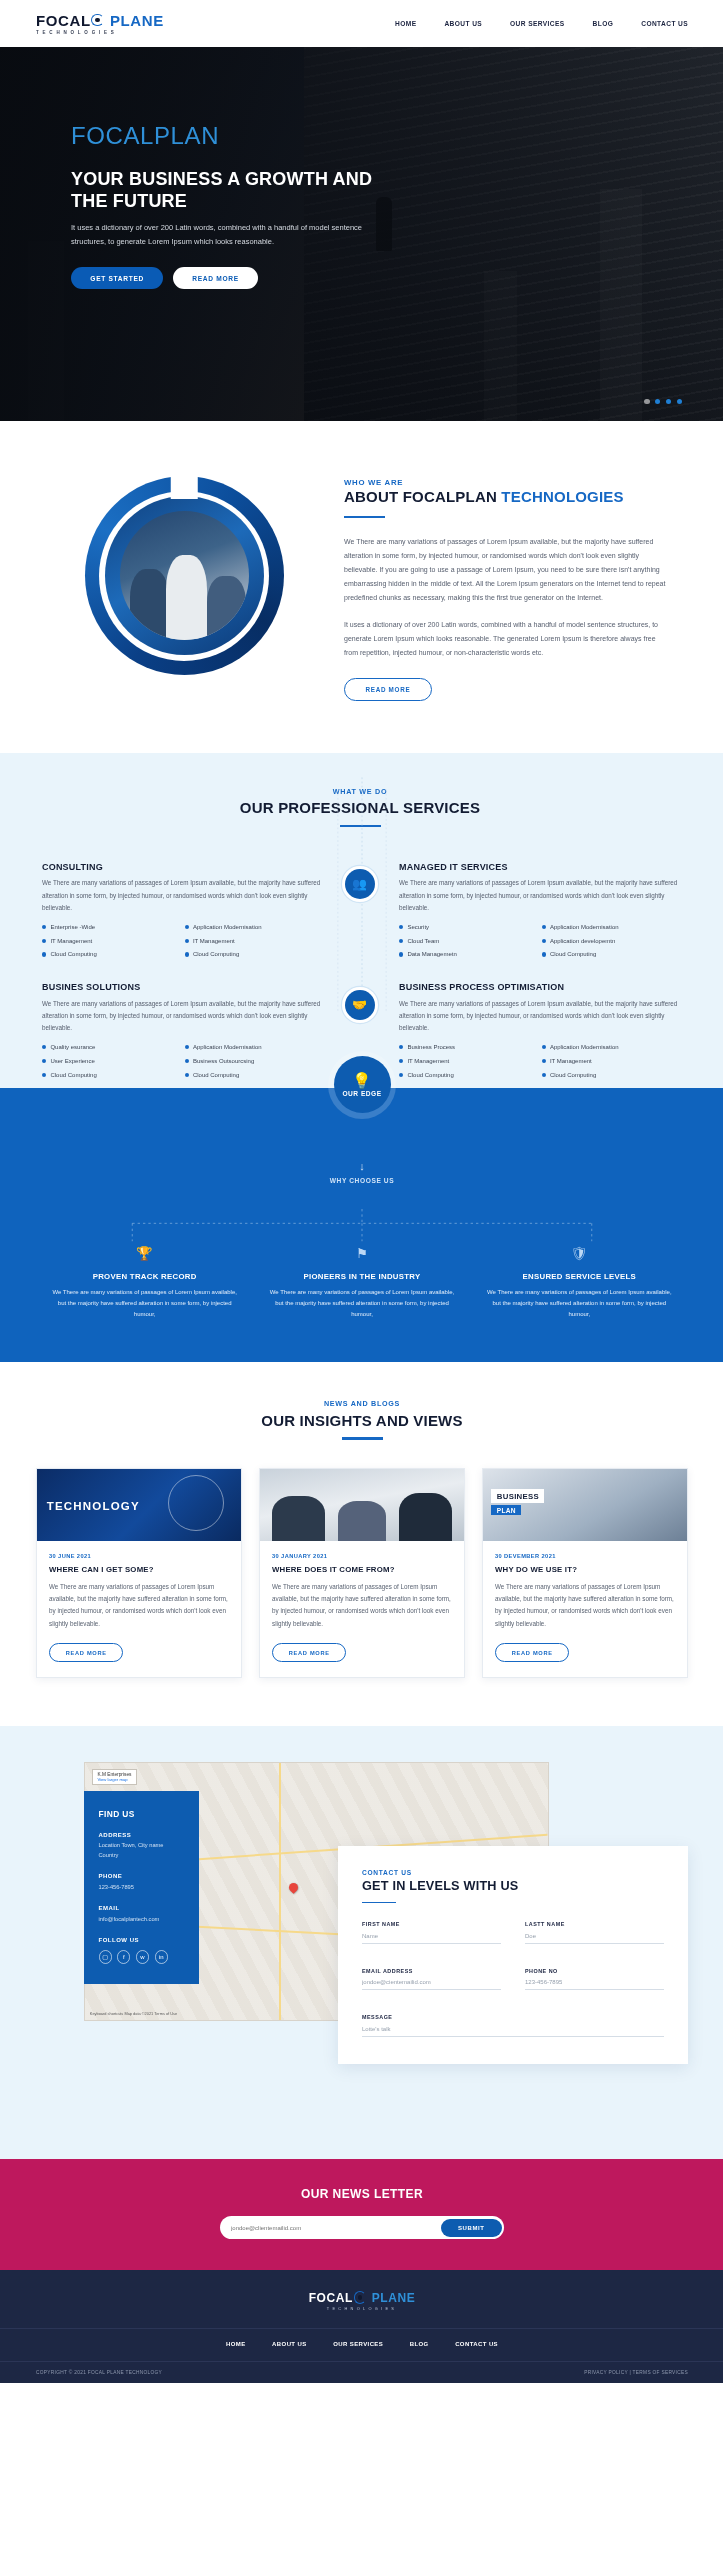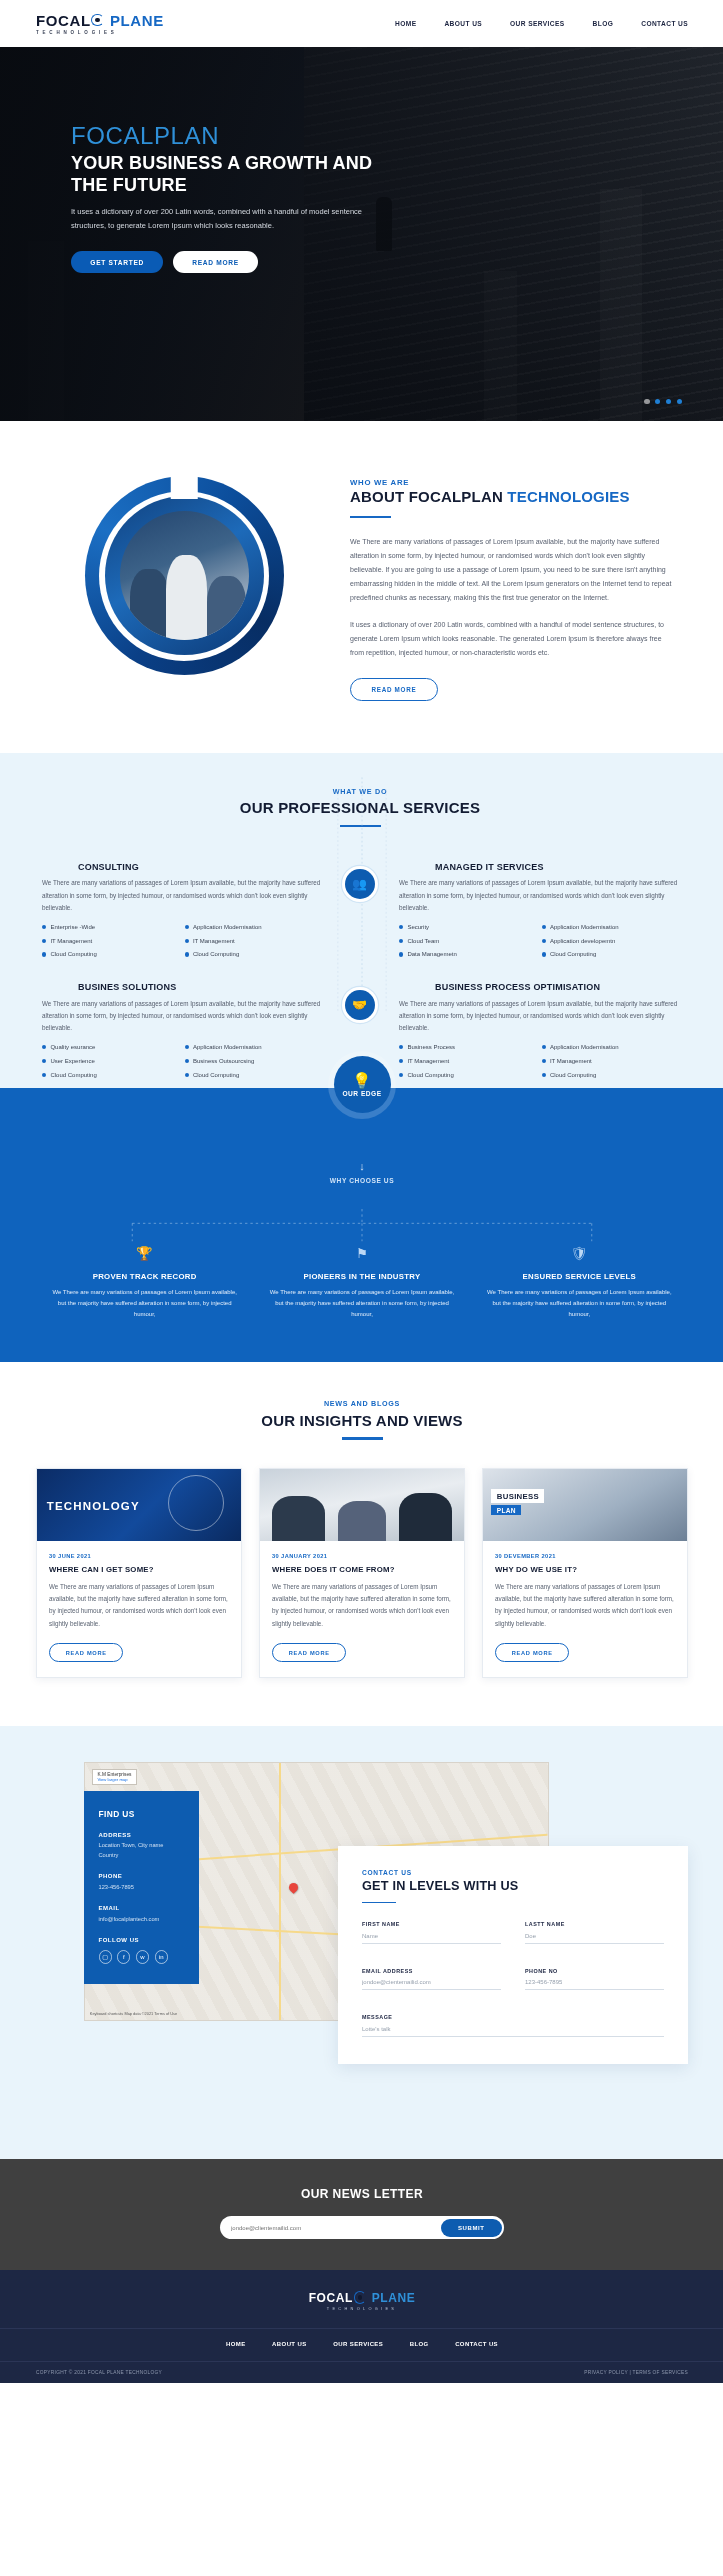--- a/index.html
+++ b/index.html
@@ -38,34 +38,34 @@
   .hero .figure { position:absolute; left:52%; top:40%; width:15.7px; height:54px;
      background:#0a0c10; border-radius:6px 6px 1.2px 1.2px; opacity:.9; }
   .hero .arrows { position:absolute; inset:0;
      background:
        linear-gradient(to top, rgba(255,255,255,.045) 0 48%, transparent 48%) 4% 0/36px 100% no-repeat,
        linear-gradient(to top, rgba(255,255,255,.04) 0 62%, transparent 62%) 88% 0/42px 100% no-repeat,
        linear-gradient(to top, rgba(255,255,255,.035) 0 40%, transparent 40%) 70% 0/33px 100% no-repeat; }
   .hero .veil { position:absolute; inset:0; background:linear-gradient(90deg,rgba(8,11,16,.93) 0%,rgba(10,13,19,.72) 45%,rgba(12,15,20,.35) 100%); }
   .hero-inner { position:relative; z-index:3; padding:77px 0 0 71px; max-width:386px; }
   .hero h1 { font-size:24px; font-weight:400; color:#2f90d8; letter-spacing:0.6px; line-height:1; }
-  .hero h2 { font-size:18px; font-weight:800; color:#fff; line-height:1.24; margin-top:4px;
+  .hero h2 { font-size:18px; font-weight:800; color:#fff; line-height:1.24; margin-top:20px;
              letter-spacing:0.2px; }
   .hero p { color:#d4d9e0; font-size:7.5px; line-height:1.85; margin-top:8.4px; max-width:314px; }
   .hero-btns { margin-top:18px; display:flex; gap:9.7px; }
   .btn { border:none; cursor:pointer; border-radius:24px; font-size:6.6px; font-weight:700;
          letter-spacing:0.7px; padding:7.8px 19.3px; }
   .btn-primary { background:#0a5bb5; color:#fff; }
   .btn-light { background:#fff; color:#0a5bb5; }
   .dots { position:absolute; right:42px; bottom:17px; display:flex; gap:5.4px; z-index:4; }
   .dot { width:5.4px; height:5.4px; border-radius:50%; background:#fff; opacity:.55; }
   .dot.on { background:#1f7fd4; opacity:1; }
 
   
-  .about { display:flex; padding:47px 42px 52px 42px; gap:24px; align-items:flex-start; }
+  .about { display:flex; padding:47px 42px 52px 42px; gap:18px; align-items:flex-start; }
   .about-left { width:284px; display:flex; justify-content:center; padding-top:8.4px; }
   .ring { width:199px; height:199px; border-radius:50%; position:relative;
           background:conic-gradient(from 210deg,#0a3f86,#1b6fc4,#0c4e9c,#072d63,#0a3f86); }
   .ring:before { content:""; position:absolute; inset:14.5px; border-radius:50%; background:#fff; }
   .ring:after { content:""; position:absolute; inset:20px; border-radius:50%;
     background:linear-gradient(150deg,#11427f,#1d6ab9 45%,#0b3straight 0,#0c3a77 100%);
     background:linear-gradient(150deg,#11427f,#1d6ab9 45%,#0c3a77 100%); }
   .ring .photo { position:absolute; inset:35px; border-radius:50%; z-index:3; overflow:hidden;
     background:linear-gradient(160deg,#23456f 0%,#3d6389 40%,#8fa3b8 70%,#cfd8e2 100%); }
   .ring .photo .p1,.ring .photo .p2,.ring .photo .p3 { position:absolute; bottom:0; border-radius:40% 40% 0 0; }
@@ -86,21 +86,21 @@
      letter-spacing:0.7px; cursor:pointer; }
 
   
   .services { background:#e9f4fb; padding:34px 4px 0 0; position:relative; }
   .center-head { text-align:center; }
   .center-head .eyebrow { font-size:7.2px; }
   .center-head .sec-title { font-size:15px; margin-top:3.6px; }
   .center-head .bar { margin:8.4px auto 0; }
   .svc-grid { display:grid; grid-template-columns:1fr 78px 1fr; row-gap:25px;
               padding:35px 42px 0 42px; position:relative; z-index:2; }
-  .svc h3 { font-size:9px; font-weight:800; letter-spacing:0.2px; color:#131c33;margin-left:36px; }
+  .svc h3 { font-size:9px; font-weight:800; letter-spacing:0.2px; color:#131c33; }
   .svc p { color:#555d6d; font-size:6.3px; line-height:1.95; margin-top:5.4px; }
   .svc ul { list-style:none; margin-top:9.7px; display:grid; grid-template-columns:1fr 1fr;
             row-gap:7.8px; column-gap:6px; }
   .svc li { font-size:6px; color:#3c4454; display:flex; align-items:center; gap:4.2px; }
   .svc li:before { content:""; width:4.2px; height:4.2px; border-radius:50%; background:#1668c4; flex:none; }
   .svc.right { text-align:left; }
   .icon-col { display:flex; flex-direction:column; align-items:center; gap:15.7px; padding-top:7.2px; }
   .svc-icon { width:30px; height:30px; border-radius:50%; background:#0d5cb0; color:#fff;
       display:flex; align-items:center; justify-content:center; font-size:12px;
       box-shadow:0 0 0 3px #fff, 0 0 0 4.2px #cfe4f5; }
@@ -186,21 +186,21 @@
   .formcard .eyebrow { font-size:6.6px; }
   .formcard h3 { font-size:12.7px; font-weight:800; margin-top:3.6px; letter-spacing:0.2px; color:#131c33; }
   .formcard .bar { width:34px; height:1.8px; margin-top:8.4px; }
   .frow { display:grid; grid-template-columns:1fr 1fr; gap:24px; margin-top:18px; }
   .field label { display:block; font-size:5.4px; font-weight:800; letter-spacing:0.5px; color:#1b2340; }
   .field input { width:100%; border:none; border-bottom:0.6px solid #d5dde6; padding:5.4px 0 4.2px;
      font-size:6px; color:#97a1ae; font-family:"Liberation Sans",sans-serif; background:transparent; }
   .field.full { grid-column:1/3; }
 
   
-  .newsletter { background:#404040; text-align:center; padding:28px 0 31px; }
+  .newsletter { background:#be185d; text-align:center; padding:28px 0 31px; }
   .newsletter h3 { color:#fff; font-size:12px; font-weight:800; letter-spacing:0.4px; }
   .nl-form { margin:15.7px auto 0; width:284px; display:flex; background:#fff; border-radius:18px;
              overflow:hidden; padding:2.4px 2.4px 2.4px 11px; }
   .nl-form input { flex:1; border:none; outline:none; font-size:6px; color:#9aa3b0;
                    font-family:"Liberation Sans",sans-serif; }
   .nl-form button { background:#0d5cb0; color:#fff; border:none; border-radius:18px;
      padding:6px 17px; font-size:6px; font-weight:800; letter-spacing:0.6px; cursor:pointer; }
 
   
   .footer { background:#1d2744; padding:20.5px 0 0; text-align:center; }

